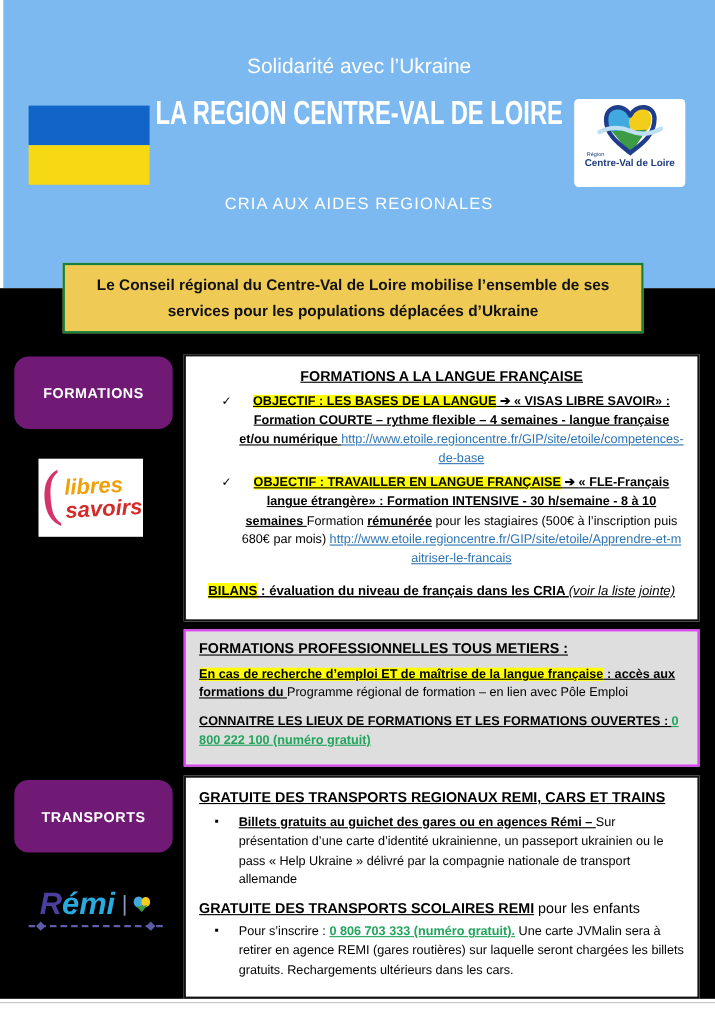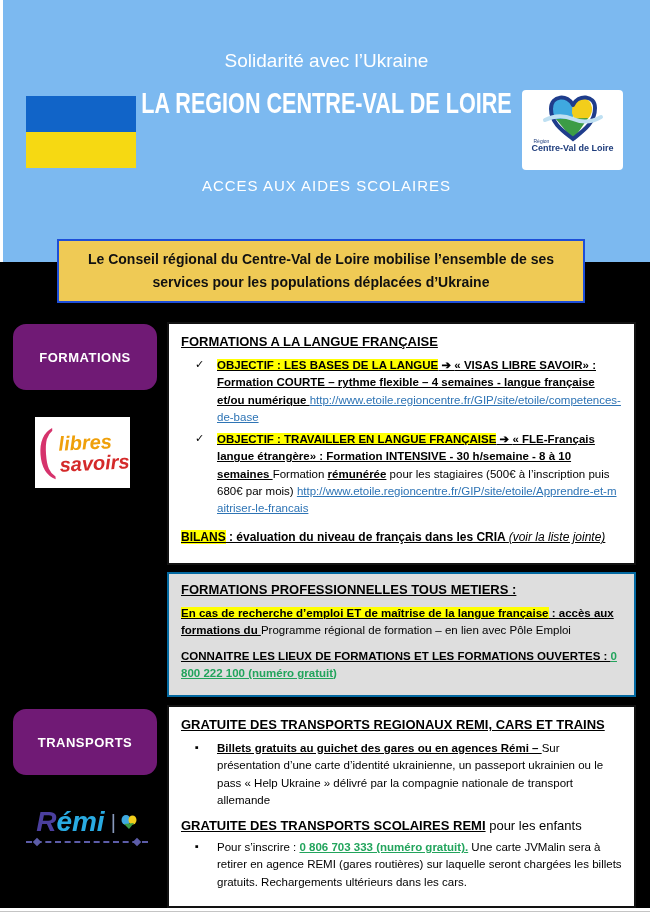--- a/index.html
+++ b/index.html
@@ -21,21 +21,21 @@
   .flag-yellow{height:36px;background:#F6D912;}
   .region-logo{position:absolute;left:519px;top:90px;width:101px;height:80px;background:#fff;
            border-radius:4px;display:flex;flex-direction:column;align-items:center;
            padding-top:3px;box-sizing:border-box;}
   .rl-caption{position:relative;font-size:9px;font-weight:700;color:#1F3D7C;line-height:1;margin-top:1px;}
   .rl-small{position:absolute;top:-5px;left:2px;font-size:5px;font-weight:400;color:#1F3D7C;}
 
   
   .black-band{position:absolute;left:0;top:262px;width:650px;height:646px;background:#000;}
   .yellow-banner{position:absolute;left:57px;top:239px;width:528px;height:64px;
-           background:#EFCA55;border:2px solid #1d4ed8;box-sizing:border-box;z-index:5;
+           background:#EFCA55;border:2px solid #15803d;box-sizing:border-box;z-index:5;
            display:flex;flex-direction:column;justify-content:center;text-align:center;
            font-weight:700;font-size:14px;color:#111;line-height:1.65;}
 
   
   .side-label{position:absolute;left:11px;width:148px;height:70px;background:#701a75;
            border:2px solid #000;border-radius:15px;box-sizing:border-box;z-index:4;
            display:flex;align-items:center;justify-content:center;
            color:#fff;font-weight:700;font-size:13px;letter-spacing:.5px;}
   .label-formations{top:322px;}
   .label-transports{top:707px;}
@@ -53,22 +53,22 @@
   .remi-rest{color:#29ABE2;font-size:28px;font-weight:700;font-style:italic;line-height:1;}
   .remi-sep{color:#8899BB;font-size:20px;margin:0 4px 0 6px;}
   .remi-line{margin-top:5px;width:122px;border-top:2px dashed #5C5CA8;position:relative;}
   .remi-line::before,.remi-line::after{content:"";position:absolute;top:-4px;width:6px;height:6px;
            background:#5C5CA8;transform:rotate(45deg);}
   .remi-line::before{left:8px;} .remi-line::after{right:8px;}
 
   
   .box{position:absolute;left:167px;width:469px;background:#fff;border:2px solid #121212;
            box-sizing:border-box;padding:10px 12px;z-index:4;}
-  .box-langue{top:322px;height:243px;}
-  .box-pro{top:572px;height:125px;background:#DEDEDE;border:2px solid #0369a1;padding:8px 12px;}
+  .box-langue{top:322px;height:243px;text-align:center;}
+  .box-pro{top:572px;height:125px;background:#DEDEDE;border:2px solid #d946ef;padding:8px 12px;}
   .box-transports{top:705px;height:203px;}
   .box-title{margin:0 0 8px;font-size:13px;font-weight:700;text-decoration:underline;}
   .box-sub{margin:0 0 9px;font-size:13px;font-weight:700;font-style:italic;text-decoration:underline;}
   .bullet{display:flex;margin:0 0 5px;padding-left:14px;}
   .bullet .marker{flex:0 0 22px;font-size:11px;padding-top:1px;}
   .bullet .runs{flex:1;font-size:11.5px;line-height:1.5;margin:0;}
   .para{font-size:11.5px;line-height:1.5;margin:0 0 8px;}
   .bilans{font-size:12px;line-height:1.4;margin:12px 0 0;text-decoration:underline;}
   .t2line{font-size:13px;margin:9px 0 6px;}
 
@@ -80,21 +80,21 @@
   .bottom-line{position:absolute;left:0;top:911px;width:650px;height:1px;background:#C4C4C4;}
 </style>
 </head>
 <body>
 
 <div class="page">
 
   <div class="header">
     <div class="hdr-sub">Solidarité avec l’Ukraine</div>
     <div class="hdr-t1"><span>LA REGION CENTRE-VAL DE LOIRE</span></div>
-    <div class="hdr-tag">ACCES AUX AIDES SCOLAIRES</div>
+    <div class="hdr-tag">CRIA AUX AIDES REGIONALES</div>
 
     <div class="flag">
       <div class="flag-blue"></div>
       <div class="flag-yellow"></div>
     </div>
 
     <div class="region-logo">
       <svg width="62" height="50" viewBox="0 0 62 50">
         <ellipse cx="21" cy="17" rx="11" ry="13" fill="#3FA9E0" transform="rotate(-15 21 17)"></ellipse>
         <ellipse cx="40" cy="17" rx="10" ry="12" fill="#F2CE1B" transform="rotate(12 40 17)"></ellipse>

